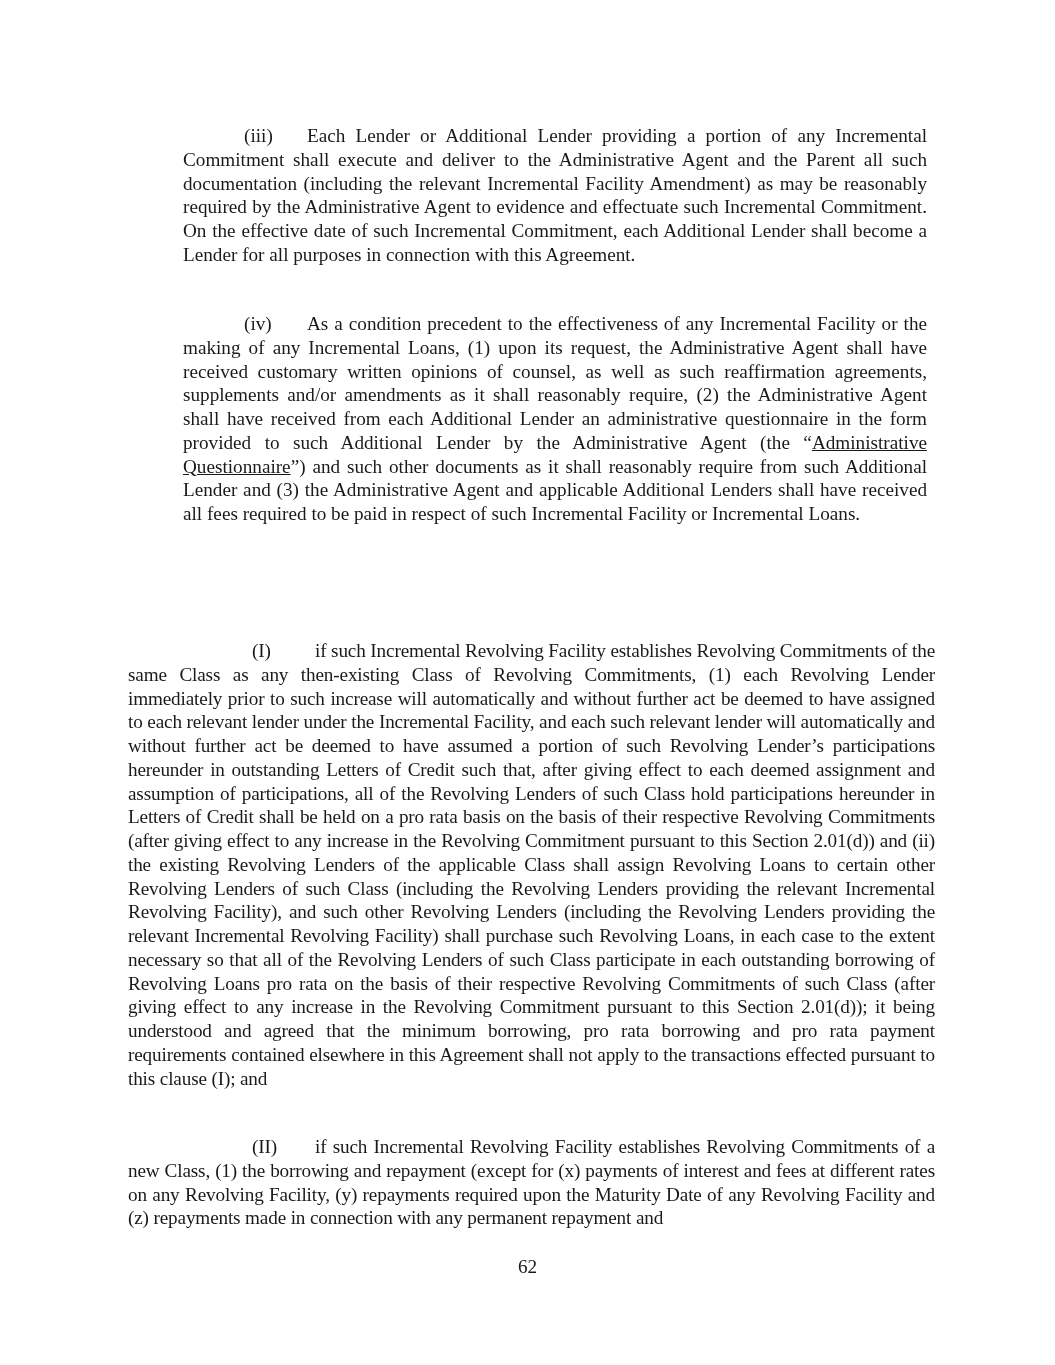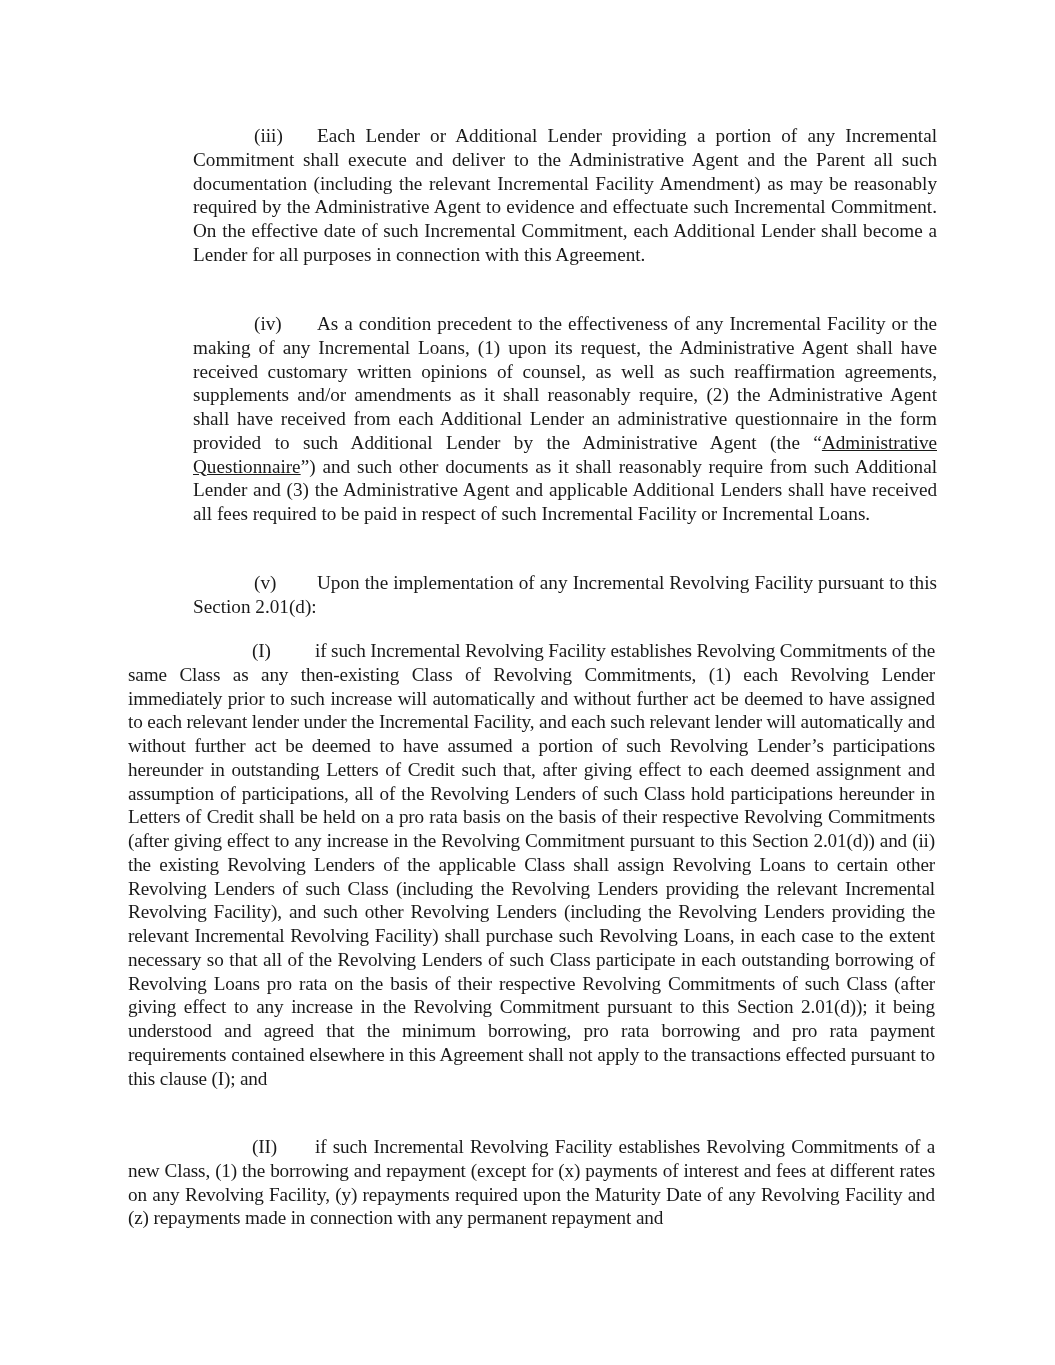--- a/index.html
+++ b/index.html
@@ -23,21 +23,21 @@
     height: 1365px;
   }
   .para {
     position: absolute;
     font-size: 19.2px;
     line-height: 23.75px;
     text-align: justify;
     margin: 0;
   }
   .para.indented {
-    left: 193px;
+    left: 183px;
     width: 744px;
   }
   .para.full {
     left: 128px;
     width: 807px;
   }
   .lead {
     display: inline-block;
   }
   .indented .lead {
@@ -67,20 +67,20 @@
 </style>
 </head>
 <body>
 
 <div class="page">
 
   <p class="para indented" style="top:124px;"><span class="lead">(iii)</span><span>Each Lender or Additional Lender providing a portion of any Incremental Commitment shall execute and deliver to the Administrative Agent and the Parent all such documentation (including the relevant Incremental Facility Amendment) as may be reasonably required by the Administrative Agent to evidence and effectuate such Incremental Commitment. On the effective date of such Incremental Commitment, each Additional Lender shall become a Lender for all purposes in connection with this Agreement.</span></p>
 
   <p class="para indented" style="top:312px;"><span class="lead">(iv)</span><span>As a condition precedent to the effectiveness of any Incremental Facility or the making of any Incremental Loans, (1) upon its request, the Administrative Agent shall have received customary written opinions of counsel, as well as such reaffirmation agreements, supplements and/or amendments as it shall reasonably require, (2) the Administrative Agent shall have received from each Additional Lender an administrative questionnaire in the form provided to such Additional Lender by the Administrative Agent (the “</span><span class="ul">Administrative Questionnaire</span><span>”) and such other documents as it shall reasonably require from such Additional Lender and (3) the Administrative Agent and applicable Additional Lenders shall have received all fees required to be paid in respect of such Incremental Facility or Incremental Loans.</span></p>
 
-  <p class="para indented" style="top:571px;"><span class="lead">(v)</span><span>Upon the implementation of any Incremental Revolving Facility pursuant to this Section 2.01(d):</span></p>
 
   <p class="para full tight" style="top:639px;"><span class="lead">(I)</span><span>if such Incremental Revolving Facility establishes Revolving Commitments of the same Class as any then-existing Class of Revolving Commitments, (1) each Revolving Lender immediately prior to such increase will automatically and without further act be deemed to have assigned to each relevant lender under the Incremental Facility, and each such relevant lender will automatically and without further act be deemed to have assumed a portion of such Revolving Lender’s participations hereunder in outstanding Letters of Credit such that, after giving effect to each deemed assignment and assumption of participations, all of the Revolving Lenders of such Class hold participations hereunder in Letters of Credit shall be held on a pro rata basis on the basis of their respective Revolving Commitments (after giving effect to any increase in the Revolving Commitment pursuant to this Section 2.01(d)) and (ii) the existing Revolving Lenders of the applicable Class shall assign Revolving Loans to certain other Revolving Lenders of such Class (including the Revolving Lenders providing the relevant Incremental Revolving Facility), and such other Revolving Lenders (including the Revolving Lenders providing the relevant Incremental Revolving Facility) shall purchase such Revolving Loans, in each case to the extent necessary so that all of the Revolving Lenders of such Class participate in each outstanding borrowing of Revolving Loans pro rata on the basis of their respective Revolving Commitments of such Class (after giving effect to any increase in the Revolving Commitment pursuant to this Section 2.01(d)); it being understood and agreed that the minimum borrowing, pro rata borrowing and pro rata payment requirements contained elsewhere in this Agreement shall not apply to the transactions effected pursuant to this clause (I); and</span></p>
 
   <p class="para full tight" style="top:1135px;"><span class="lead">(II)</span><span>if such Incremental Revolving Facility establishes Revolving Commitments of a new Class, (1) the borrowing and repayment (except for (x) payments of interest and fees at different rates on any Revolving Facility, (y) repayments required upon the Maturity Date of any Revolving Facility and (z) repayments made in connection with any permanent repayment and</span></p>
 
+  <div class="page-number">62</div>
 
 </div>
 
 </body></html>

